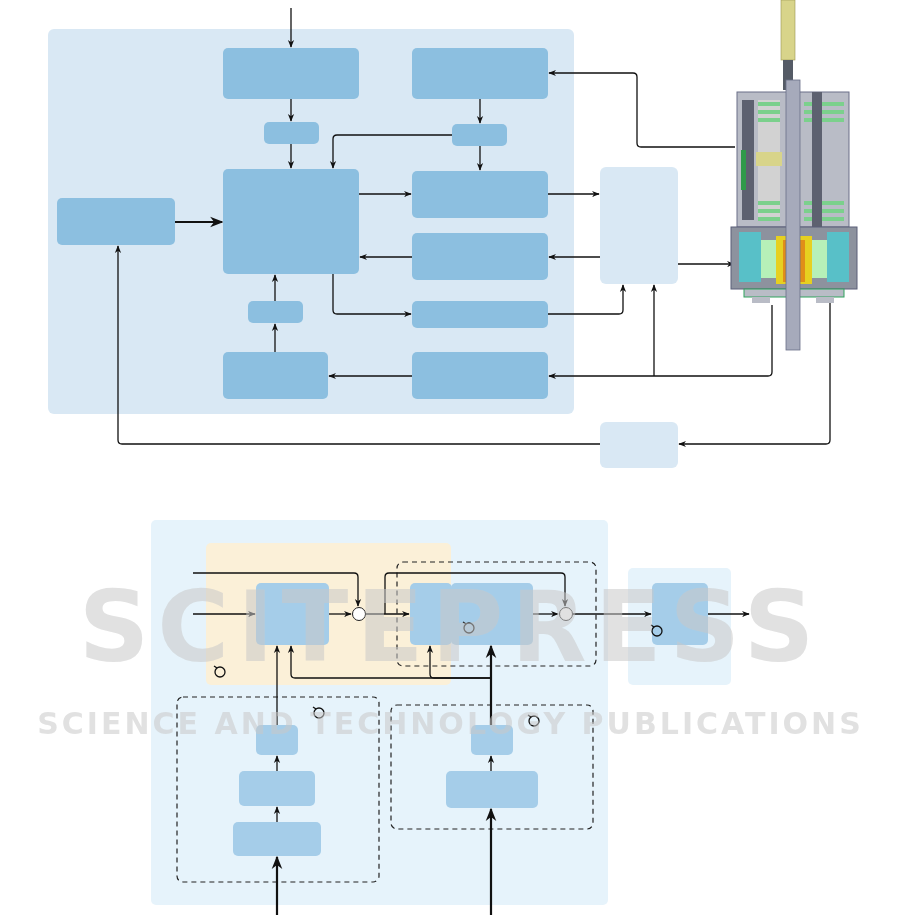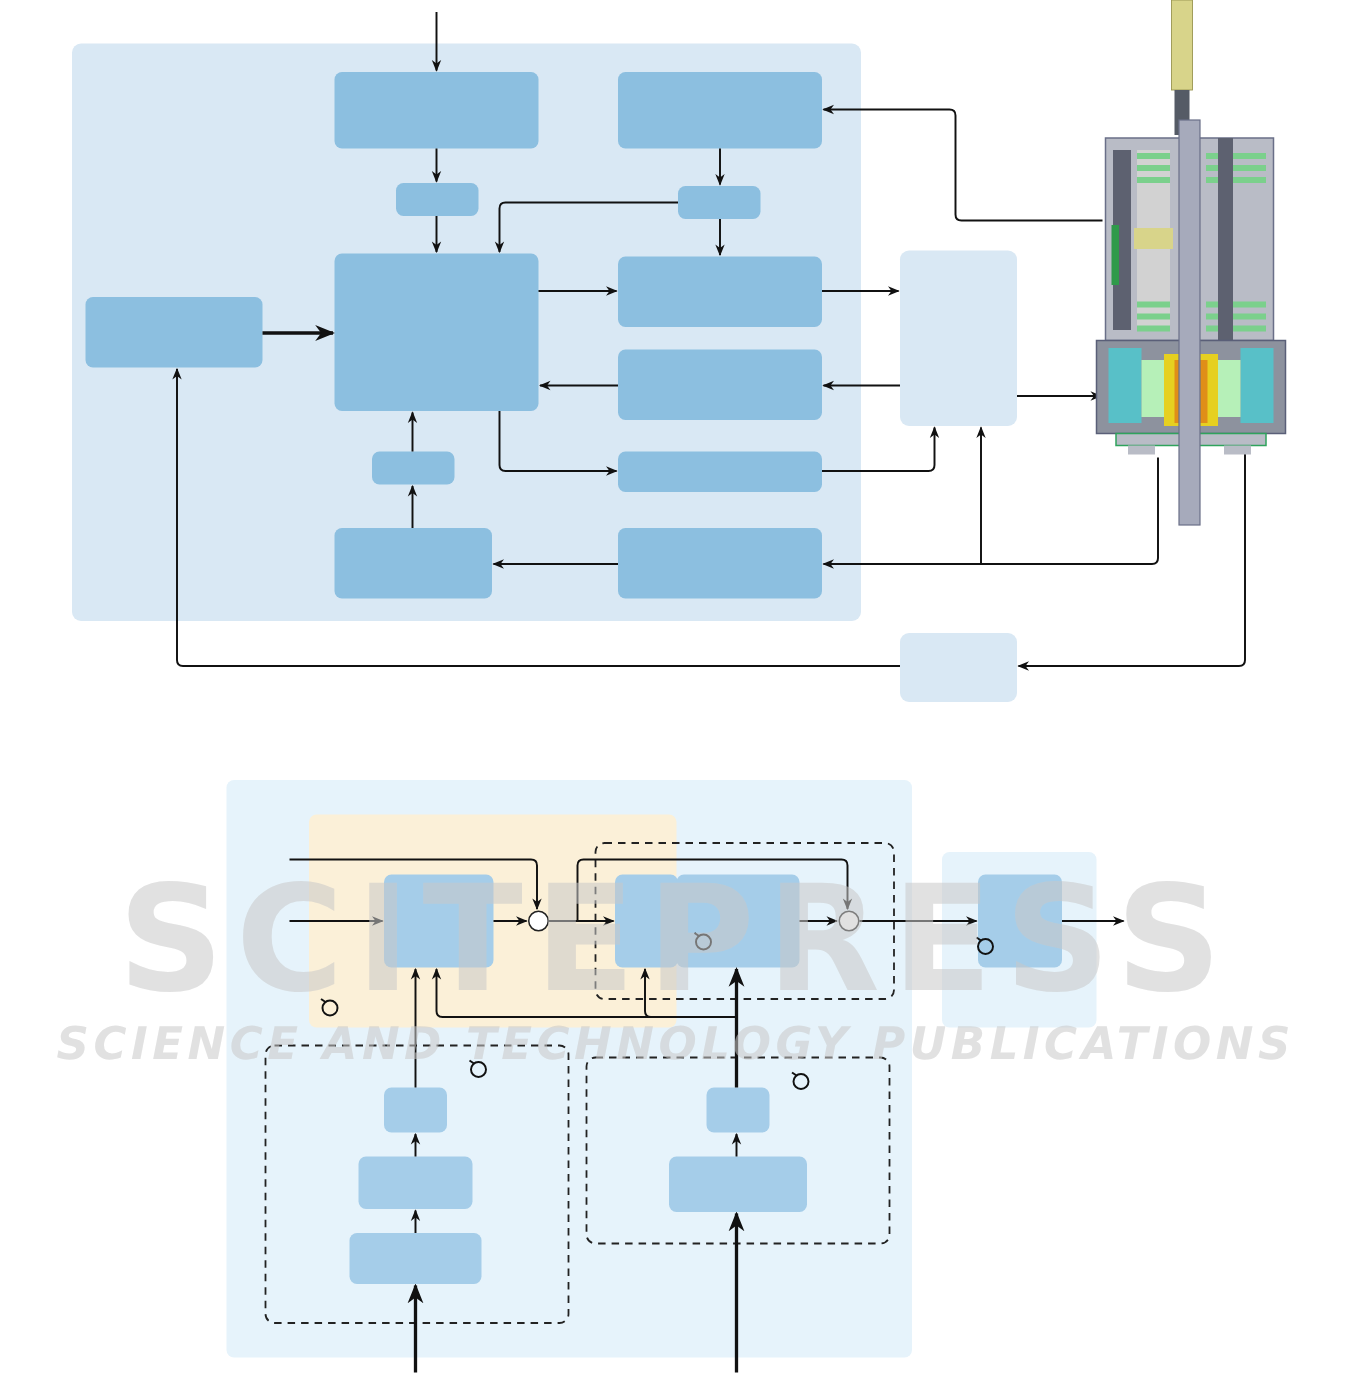--- a/index.html
+++ b/index.html
@@ -1,20 +1,20 @@
 <!DOCTYPE html>
 <html><head>
 <meta charset="utf-8">
 <style>
   html,body{margin:0;padding:0;background:#ffffff;}
   body{width:901px;height:919px;position:relative;overflow:hidden;font-family:"Liberation Sans",sans-serif;}
   svg{position:absolute;left:0;top:0;}
   .wm{position:absolute;left:0;width:901px;text-align:center;color:#c9c9c9;opacity:0.55;font-family:"DejaVu Sans",sans-serif;font-weight:bold;pointer-events:none;}
   .wm1{top:570px;font-size:98px;letter-spacing:8px;}
-  .wm2{top:679px;font-size:30px;letter-spacing:3px;font-style:italic;}
+  .wm2{top:706px;font-size:30px;letter-spacing:3px;}
 </style>
 </head>
 <body>
 
 <svg width="901" height="919" viewBox="0 0 901 919">
   <defs>
     <marker id="ah" viewBox="0 0 10 10" refX="9" refY="5" markerWidth="6" markerHeight="6" orient="auto-start-reverse">
       <path d="M0,1 L10,5 L0,9 L3,5 z" fill="#111"></path>
     </marker>
   </defs>

